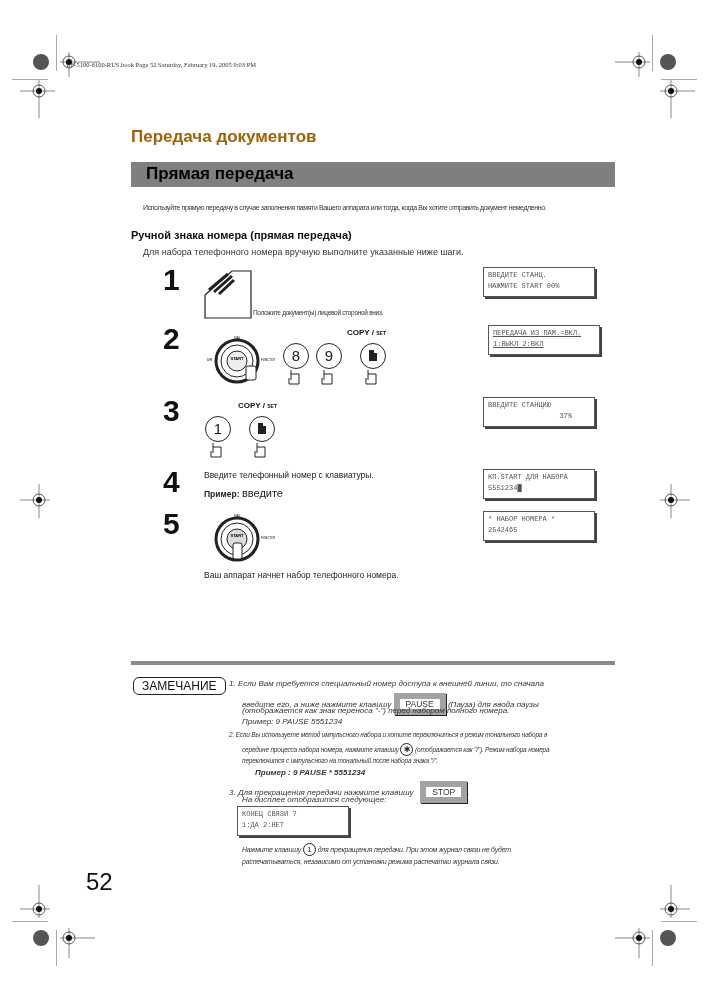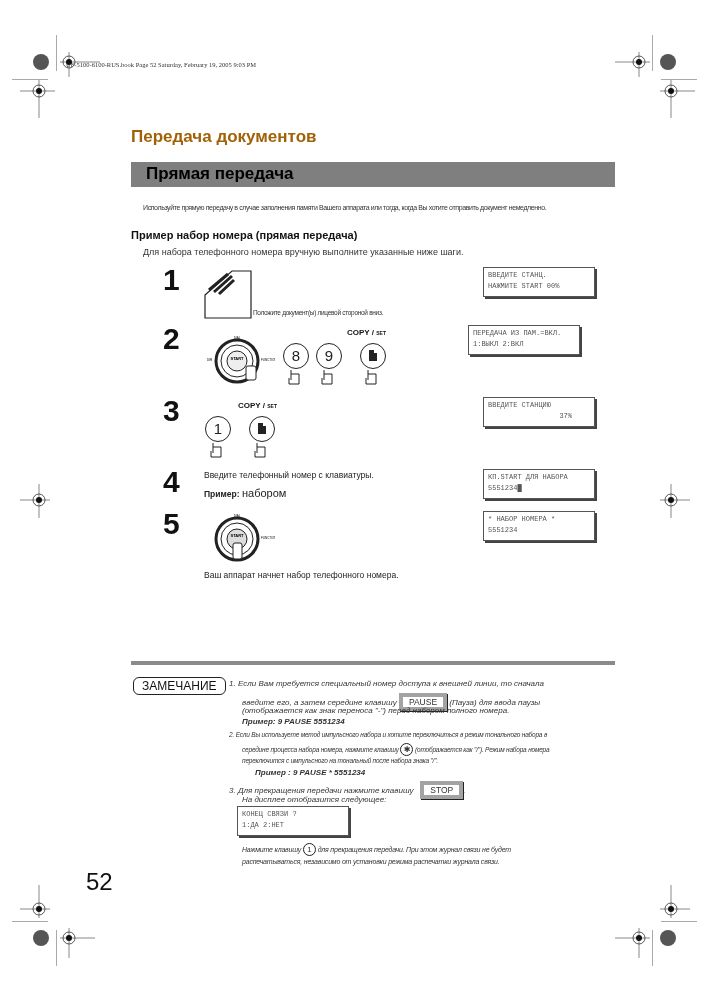--- a/index.html
+++ b/index.html
@@ -16,21 +16,21 @@
   .lcd { background:#fff; border:1px solid #555; box-shadow:2px 2px 0 #444; font-family:"Liberation Mono", monospace; font-size:7px; color:#555; line-height:11px; padding:2px 4px; box-sizing:border-box; width:112px; height:30px; white-space:pre; }
   .key { width:26px; height:26px; border:1.2px solid #222; border-radius:50%; box-sizing:border-box; font-size:15px; text-align:center; line-height:24px; color:#222; background:#fff; }
   .copy-label { font-size:8px; font-weight:bold; color:#111; white-space:nowrap; }
   .copy-label small { font-size:5px; }
   .step-text { font-size:8.5px; color:#222; white-space:nowrap;text-align:right; }
   .small-text { font-size:6.5px; color:#333; white-space:nowrap; letter-spacing:-0.3px; }
   .rule { left:131px; top:661px; width:484px; height:4px; background:#8a8a8a; }
   .note-badge { left:133px; top:677px; border:1.3px solid #222; border-radius:6px; padding:0 8px; font-size:12px; color:#111; line-height:16px; white-space:nowrap; }
   .note { font-size:8px; font-style:italic; color:#333; white-space:nowrap; line-height:12px; }
   .note.small { font-size:6.5px; letter-spacing:-0.2px; }
-  .boxkey { display:inline-block; border:4px solid #a3a3a3; font-style:normal; padding:0 6px; line-height:10px; font-size:8.5px; box-shadow:1px 1px 0 #222; }
+  .boxkey { display:inline-block; border:6px solid #a3a3a3; font-style:normal; padding:0 6px; line-height:10px; font-size:8.5px; box-shadow:1px 1px 0 #222; }
   .circkey { display:inline-block; width:11px; height:11px; border:1px solid #222; border-radius:50%; text-align:center; line-height:11px; font-style:normal; font-size:8px; }
   .page-num { left:86px; top:868px; font-size:24px; color:#111; }
   .dot { width:16px; height:16px; border-radius:50%; background:#555; }
   .vline { width:1px; background:#aaa; }
   .hline { height:1px; background:#aaa; }
 </style>
 </head>
 <body>
 
 <div class="abs header-line">UF-5100-6100-RUS.book  Page 52  Saturday, February 19, 2005  9:03 PM</div>
@@ -110,21 +110,21 @@
       <line x1="24" y1="0" x2="24" y2="30" stroke="#888"></line>
       <circle cx="24" cy="10" r="6" fill="none" stroke="#555"></circle>
       <circle cx="24" cy="10" r="3" fill="#111"></circle>
     </svg></div>
 
 <div class="abs section-title">Передача документов</div>
 <div class="abs banner">
     <span>Прямая передача</span>
   </div>
 <div class="abs intro">Используйте прямую передачу в случае заполнения памяти Вашего аппарата или тогда, когда Вы хотите отправить документ немедленно.</div>
-<div class="abs subhead">Пример набор номера (прямая передача)</div>
+<div class="abs subhead">Ручной знака номера (прямая передача)</div>
 <div class="abs subtext">Для набора телефонного номера вручную выполните указанные ниже шаги.</div>
 
 <div class="abs step-num" style="left:163px;top:263px;">1</div>
 <div class="abs" style="left:204px;top:270px;">
   <svg width="48" height="50">
       <polygon points="1,25 28,1 47,1 47,48 1,48" fill="#fff" stroke="#222" stroke-width="1.2"></polygon>
       <path d="M5,20 L24,4 M10,22 L28,6 M15,24 L30,10" stroke="#222" stroke-width="3"></path>
     </svg>
 </div>
 <div class="abs small-text" style="left:253px;top:309px;">Положите документ(ы) лицевой стороной вниз.</div>
@@ -153,68 +153,68 @@
     </svg></div>
 <div class="abs" style="left:288px;top:370px;"><svg width="14" height="16">
       <path d="M3,0 V10 M3,4 h8 V14 H1 V8" fill="none" stroke="#222"></path>
     </svg></div>
 <div class="abs" style="left:321px;top:370px;"><svg width="14" height="16">
       <path d="M3,0 V10 M3,4 h8 V14 H1 V8" fill="none" stroke="#222"></path>
     </svg></div>
 <div class="abs" style="left:365px;top:370px;"><svg width="14" height="16">
       <path d="M3,0 V10 M3,4 h8 V14 H1 V8" fill="none" stroke="#222"></path>
     </svg></div>
-<div class="abs lcd" style="left:468px;top:325px;">ПЕРЕДАЧА ИЗ ПАМ.=ВКЛ.
+<div class="abs lcd" style="left:488px;top:325px;text-decoration:underline;">ПЕРЕДАЧА ИЗ ПАМ.=ВКЛ.
 1:ВЫКЛ 2:ВКЛ</div>
 
 <div class="abs step-num" style="left:163px;top:394px;">3</div>
 <div class="abs copy-label" style="left:238px;top:401px;"><span>COPY /</span> <small>SET</small></div>
 <div class="abs key" style="left:205px;top:416px;">1</div>
 <div class="abs key" style="left:249px;top:416px;"><svg width="24" height="24">
       <rect x="8" y="6" width="8" height="11" fill="#222"></rect>
       <rect x="13" y="6" width="3" height="3" fill="#fff"></rect>
     </svg></div>
 <div class="abs" style="left:210px;top:443px;"><svg width="14" height="16">
       <path d="M3,0 V10 M3,4 h8 V14 H1 V8" fill="none" stroke="#222"></path>
     </svg></div>
 <div class="abs" style="left:254px;top:443px;"><svg width="14" height="16">
       <path d="M3,0 V10 M3,4 h8 V14 H1 V8" fill="none" stroke="#222"></path>
     </svg></div>
 <div class="abs lcd" style="left:483px;top:397px;">ВВЕДИТЕ СТАНЦИЮ
                  37%</div>
 
 <div class="abs step-num" style="left:163px;top:465px;">4</div>
 <div class="abs step-text" style="left:204px;top:470px;">Введите телефонный номер с клавиатуры.</div>
-<div class="abs step-text" style="left:204px;top:487px;"><b>Пример:</b> <span style="font-size:11px;">набором</span></div>
+<div class="abs step-text" style="left:204px;top:487px;"><b>Пример:</b> <span style="font-size:11px;">введите</span></div>
 <div class="abs lcd" style="left:483px;top:469px;">КП.START ДЛЯ НАБОРА
 5551234█</div>
 
 <div class="abs step-num" style="left:163px;top:507px;">5</div>
 <div class="abs" style="left:205px;top:514px;">
   <svg width="70" height="52">
       <circle cx="32" cy="25" r="21" fill="#fff" stroke="#222" stroke-width="3"></circle>
       <circle cx="32" cy="25" r="16" fill="none" stroke="#222" stroke-width="1"></circle>
       <circle cx="32" cy="25" r="10" fill="#ddd" stroke="#222"></circle>
       <text x="32" y="23" font-size="4" text-anchor="middle" font-weight="bold">START</text>
       <text x="32" y="3" font-size="3" text-anchor="middle">DIAL</text>
       <text x="56" y="25" font-size="3">FUNCTION</text>
       <rect x="28" y="29" width="9" height="16" fill="#fff" stroke="#222" rx="2"></rect>
     </svg>
 </div>
 <div class="abs step-text" style="left:204px;top:570px;">Ваш аппарат начнет набор телефонного номера.</div>
 <div class="abs lcd" style="left:483px;top:511px;">* НАБОР НОМЕРА *
-5551234</div>
+2542465</div>
 
 <div class="abs rule"></div>
 <div class="abs note-badge">ЗАМЕЧАНИЕ</div>
 
 <div class="abs note" style="left:229px;top:678px;">1. Если Вам требуется специальный номер доступа к внешней линии, то сначала</div>
-<div class="abs note" style="left:242px;top:693px;"><span>введите его, а затем середине клавишу</span> <span class="boxkey">PAUSE</span> <span>(Пауза) для ввода паузы</span></div>
+<div class="abs note" style="left:242px;top:693px;"><span>введите его, а ниже нажмите клавишу</span> <span class="boxkey">PAUSE</span> <span>(Пауза) для ввода паузы</span></div>
 <div class="abs note" style="left:242px;top:705px;">(отображается как знак переноса "-") перед набором полного номера.</div>
-<div class="abs note" style="left:242px;top:716px;font-weight:bold;">Пример: 9 PAUSE 5551234</div>
+<div class="abs note" style="left:242px;top:716px;font-weight:normal;">Пример: 9 PAUSE 5551234</div>
 
 <div class="abs note small" style="left:229px;top:729px;">2. Если Вы используете метод импульсного набора и хотите переключиться в режим тонального набора в</div>
 <div class="abs note small" style="left:242px;top:743px;"><span>середине процесса набора номера, нажмите клавишу</span> <span class="circkey">✱</span> <span>(отображается как "/"). Режим набора номера</span></div>
 <div class="abs note small" style="left:242px;top:755px;">переключится с импульсного на тональный после набора знака "/".</div>
 <div class="abs note" style="left:255px;top:767px;font-weight:bold;">Пример : 9 PAUSE * 5551234</div>
 
 <div class="abs note" style="left:229px;top:781px;"><span>3. Для прекращения передачи нажмите клавишу</span> &nbsp;&nbsp;<span class="boxkey">STOP</span>.</div>
 <div class="abs note" style="left:242px;top:794px;">На дисплее отобразится следующее:</div>
 <div class="abs lcd" style="left:237px;top:806px;width:112px;">КОНЕЦ СВЯЗИ ?
 1:ДА 2:НЕТ</div>

